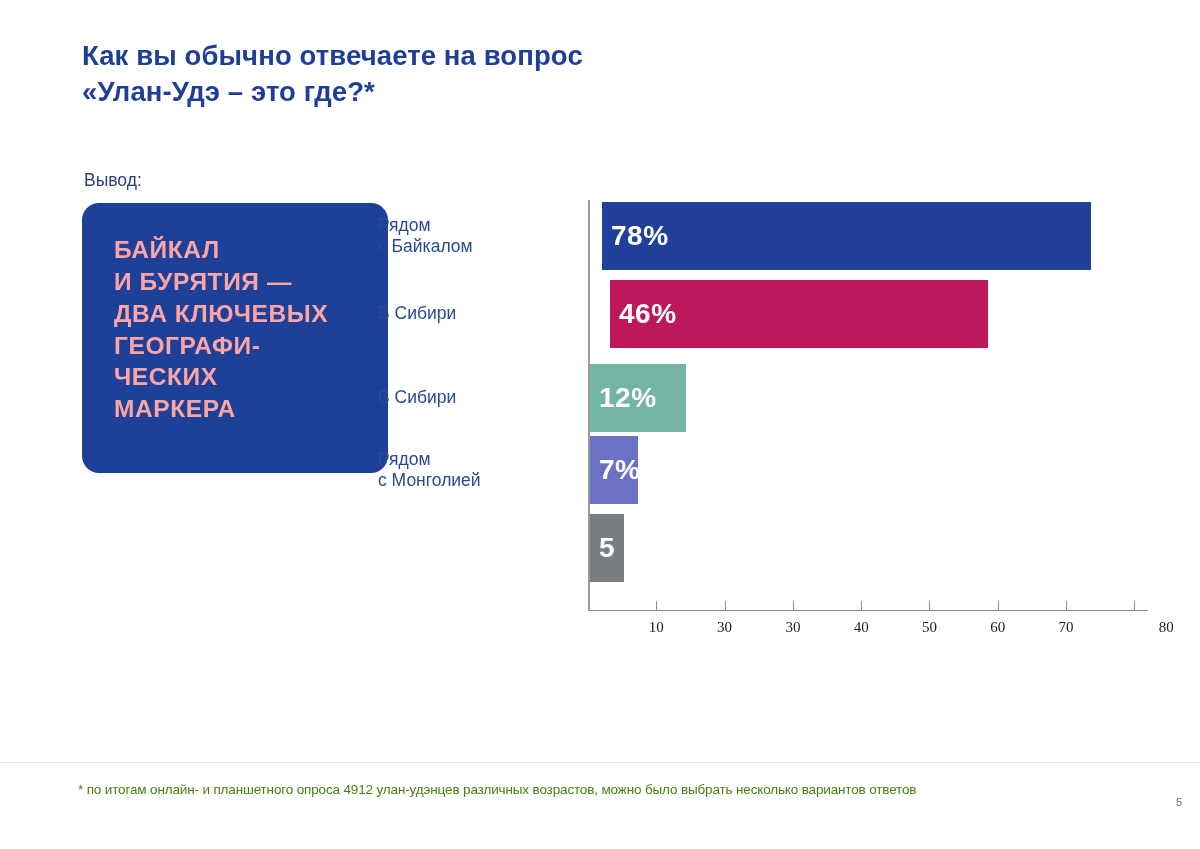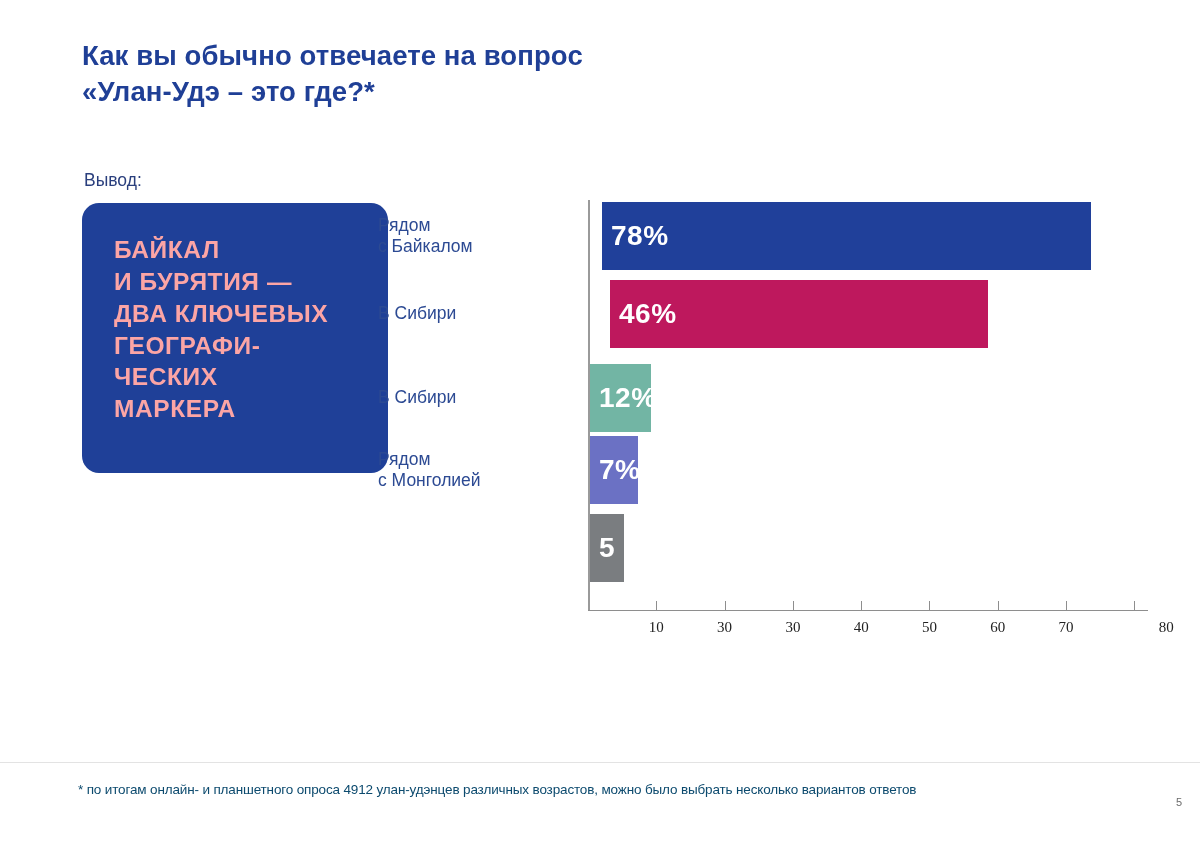--- a/index.html
+++ b/index.html
@@ -163,21 +163,21 @@
     right: 0;
     top: 762px;
     height: 1px;
     background: #e3e3e3;
   }
   #footnote {
     position: absolute;
     left: 78px;
     top: 782px;
     font-size: 13.5px;
-    color: #0c4a6e;
+    color: #4d7c0f;
     font-family: "Liberation Sans", "DejaVu Sans", sans-serif;
     letter-spacing: -0.15px;
     white-space: nowrap;
   }
   #page-number {
     position: absolute;
     right: 18px;
     top: 796px;
     font-size: 11px;
     color: #6b6b6b;
@@ -213,21 +213,21 @@
           </div>
         </div>
         <div class="bar-row" style="top: 84px; height: 68px; width: 560px;">
           <div class="cat-label">В Сибири</div>
           <div class="bar" style="width: 378px; background: #be185d; margin-left: 20px;">
             <span class="bar-value">46%</span>
           </div>
         </div>
         <div class="bar-row" style="top: 168px; height: 68px; width: 560px;">
           <div class="cat-label">В Сибири</div>
-          <div class="bar" style="width: 61px; background: rgb(114, 181, 164); text-align: right;">
+          <div class="bar" style="width: 96px; background: rgb(114, 181, 164); text-align: right;">
             <span class="bar-value">12%</span>
           </div>
         </div>
         <div class="bar-row" style="top: 240px; height: 68px; width: 560px;">
           <div class="cat-label">Рядом
 с Монголией</div>
           <div class="bar" style="width: 48px; background: rgb(107, 113, 196);">
             <span class="bar-value">7%</span>
           </div>
         </div>

